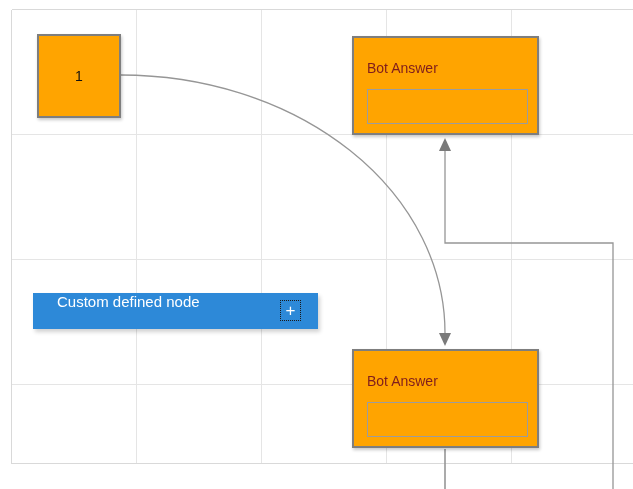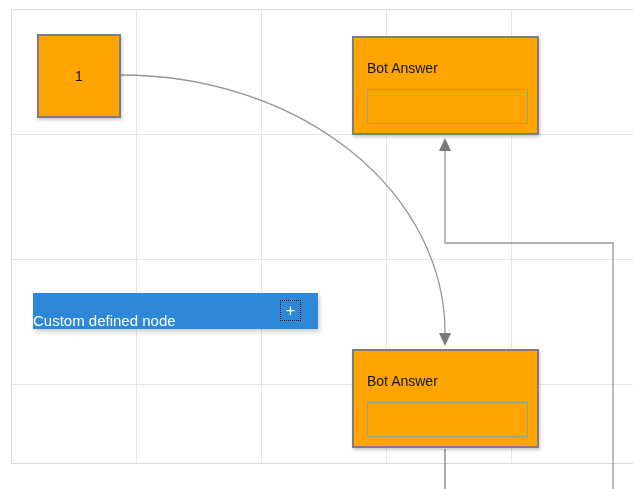--- a/index.html
+++ b/index.html
@@ -23,35 +23,36 @@
   .node-start {
     left: 37px; top: 34px; width: 84px; height: 84px;
     display: flex; align-items: center; justify-content: center;
     font-size: 14px; color: #111111;
   }
   .node-bot { width: 187px; height: 99px; }
   .node-bot-top { left: 352px; top: 36px; }
   .node-bot-bottom { left: 352px; top: 349px; }
   .node-bot .bot-title {
     position: absolute; left: 13px; top: 22px;
-    font-size: 14px; color: #0f172a; line-height: 16px;
+    font-size: 14px; color: #7f1d1d; line-height: 16px;
   }
   .node-bot .bot-field {
     position: absolute; left: 13px; top: 51px;
     width: 159px; height: 33px;
     border: 1px solid #9c9c9c;
     background: transparent;
   }
   .node-custom {
     position: absolute;
     left: 33px; top: 293px; width: 285px; height: 36px;
     box-sizing: border-box;
     background: #2d89d8;
     color: #ffffff;
-    display: flex; align-items: flex-end;
+    display: flex; align-items: flex-start;
+    padding-left: 24px;
     font-size: 15px;
     box-shadow: 2px 3px 4px rgba(0,0,0,0.18);
   }
   .add-btn {
     position: absolute; right: 17px; top: 7px;
     width: 21px; height: 21px;
     box-sizing: border-box;
     border: 1px dotted #1a1a1a;
     display: flex; align-items: center; justify-content: center;
     color: #ffffff; font-size: 17px; line-height: 17px;

